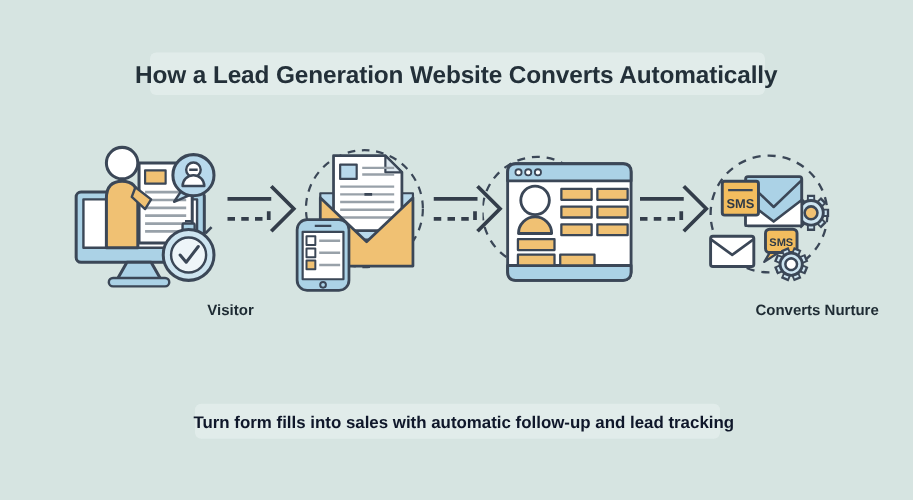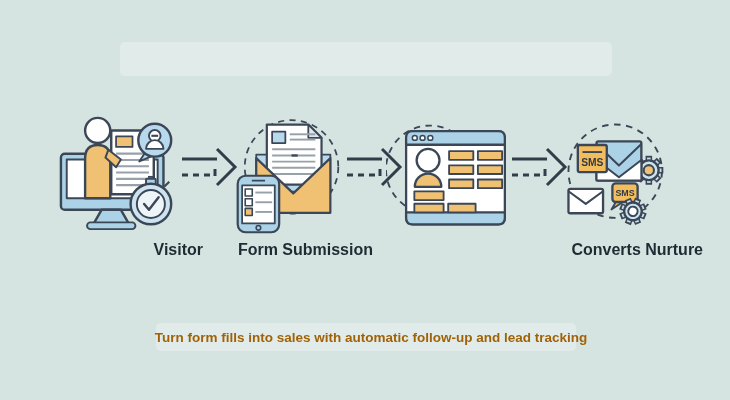--- a/index.html
+++ b/index.html
@@ -9,38 +9,39 @@
   }
   .band{position:absolute;background:rgba(246,251,251,0.35);border-radius:5px;}
   .band-title{left:120px;top:42px;width:492px;height:34px;}
   .band-subtitle{left:156px;top:323px;width:420px;height:28px;}
   .title{
     position:absolute;top:49px;left:0;right:0;text-align:center;
     font-size:19.5px;font-weight:bold;color:#233039;letter-spacing:-0.1px;
   }
   .subtitle{
     position:absolute;top:330px;left:0;right:0;text-align:center;
-    font-size:13.5px;font-weight:bold;color:#a16207;padding-left:12px;
+    font-size:13.5px;font-weight:bold;color:#0f172a;padding-left:12px;
   }
   .step{position:absolute;top:114px;width:170px;text-align:right;}
   .step .icon{height:120px;display:flex;align-items:center;justify-content:center;}
-  .step .label{margin-top:7px;font-size:16px;font-weight:bold;color:#1e2b33;}
+  .step .label{margin-top:7px;font-size:12px;font-weight:bold;color:#1e2b33;}
   .s1{left:33px}.s2{left:203px}.s3{left:365px}.s4{left:533px}
   .arrow{position:absolute;top:146px;}
   .a1{left:179px}.a2{left:344px}.a3{left:509px}
   svg text{font-family:"Liberation Sans",sans-serif;font-weight:bold;fill:#2f3a46;}
 </style>
 </head>
 <body>
 
 <div class="canvas">
 
   <div class="band band-title"></div>
   <div class="band band-subtitle"></div>
 
+  <div class="title">How a Lead Generation Website Converts Automatically</div>
 
   <div class="step s1">
     <div class="icon">
       <svg width="126" height="118" viewBox="0 0 130 122">
         <g stroke="#3b4757" stroke-width="2.5" fill="none" stroke-linejoin="round">
 
           <g>
             <rect x="6" y="40" width="106" height="58" rx="4" fill="#abd2e6"></rect>
             <rect x="12" y="46" width="94" height="40" fill="#ffffff" stroke-width="2"></rect>
           </g>
@@ -129,21 +130,20 @@
             <g stroke="#98a1a9" stroke-width="2.2">
               <path d="M33 89 H52"></path>
                 <path d="M33 100 H52"></path>
                 <path d="M33 111 H52"></path>
             </g>
             <circle cx="36.5" cy="129" r="2.6" stroke-width="1.8"></circle>
           </g>
         </g>
       </svg>
     </div>
-    <div class="label">Form Submission</div>
   </div>
 
   <div class="step s3">
     <div class="icon">
       <svg width="128" height="112" viewBox="0 0 140 122">
         <g stroke="#3b4757" stroke-width="2.5" fill="none" stroke-linejoin="round">
           <circle cx="48" cy="56" r="48" stroke-width="2" stroke-dasharray="7 6"></circle>
           <g>
             <rect x="22" y="14" width="108" height="102" rx="7" fill="#ffffff"></rect>
             <path d="M22 29 V21 Q22 14 29 14 H123 Q130 14 130 21 V29 Z" fill="#abd2e6"></path>

